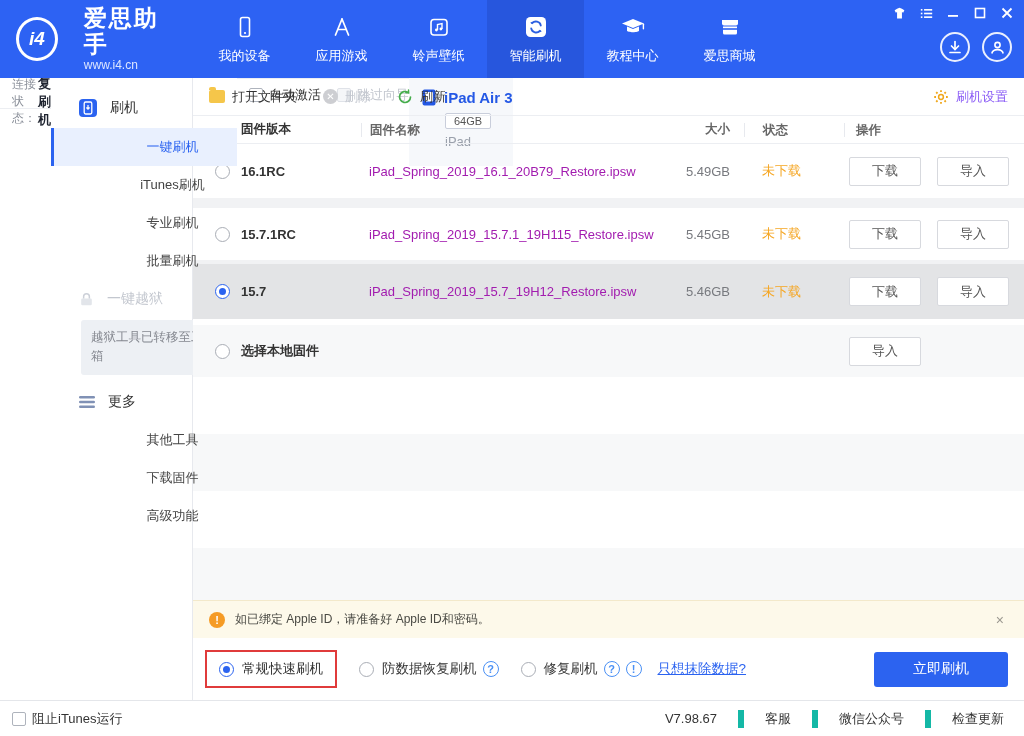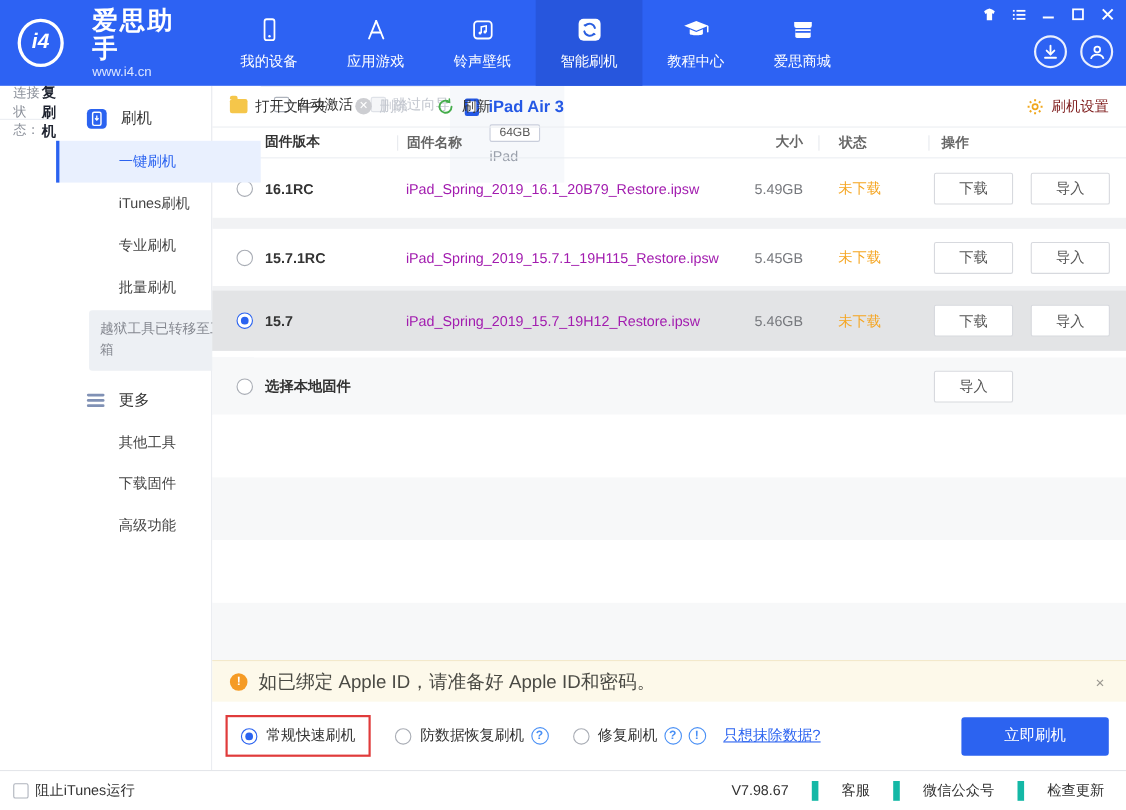--- a/index.html
+++ b/index.html
@@ -29,21 +29,21 @@
 
   
   .body { flex:1; display:flex; min-height:0; }
   .sidebar { width:193px; flex:none; border-right:1px solid #e7e9ee; display:flex; flex-direction:row; background:#fff; }
   .conn-status { height:31px; display:flex; align-items:center; padding-left:12px; border-bottom:1px solid #eceef2; font-size:12px; }
   .conn-label { color:#8a8f99; }
   .conn-value { color:#1f2430; font-weight:bold; font-size:13px; margin-left:2px; }
   .menu { flex:1; padding-top:10px; }
   .menu-group { display:flex; align-items:center; gap:12px; padding:10px 0 10px 27px; font-size:14px; color:#333; }
   .menu-group.disabled { color:#c3c7cf; }
-  .menu-item { padding:10px 0 10px 57px; font-size:13px; color:#444; cursor:pointer; position:relative; }
+  .menu-item { padding:10px 0 10px 57px; font-size:13px; color:#444; cursor:pointer; position:relative;text-align:center; }
   .menu-item.active { background:#e9f0fe; color:#2b63f0; }
   .menu-item.active::before { content:""; position:absolute; left:0; top:0; bottom:0; width:3px; background:#2b63f0; }
   .note { margin:2px 6px 8px 30px; background:#edf0f4; border-radius:3px; padding:8px 10px; font-size:12.5px;
     color:#84878f; line-height:1.55; width:150px; }
   .side-checks { border-top:1px solid #eceef2; height:32px; display:flex; align-items:center; gap:16px; padding-left:12px; flex:none; }
   .chk { display:flex; align-items:center; gap:6px; font-size:13px; color:#333; cursor:pointer; }
   .chk-box { width:14px; height:14px; border:1px solid #aeb3bc; border-radius:2px; background:#fff; }
   .chk.disabled { color:#c3c7cf; }
   .chk.disabled .chk-box { border-color:#dfe2e8; background:#f5f6f8; }
   .device-panel { flex:none; height:88px; background:#f6f8fb; padding:10px 0 0 12px; }
@@ -56,21 +56,21 @@
   
   .main { flex:1; display:flex; flex-direction:column; min-width:0; }
   .toolbar { height:38px; flex:none; display:flex; align-items:center; gap:26px; padding:0 16px; border-bottom:1px solid #eceef2; }
   .tool { display:flex; align-items:center; gap:7px; font-size:13px; color:#333; cursor:pointer; }
   .tool.disabled { color:#c3c7cf; cursor:default; }
   .folder-ic { width:16px; height:13px; background:#f5c64a; border-radius:2px; position:relative; }
   .folder-ic::before { content:""; position:absolute; top:-3px; left:0; width:7px; height:3px; background:#f5c64a; border-radius:2px 2px 0 0; }
   .del-ic { width:15px; height:15px; background:#cdced2; border-radius:50%; color:#fff; font-size:10px;
     display:flex; align-items:center; justify-content:center; }
   .tool-spacer { flex:1; }
-  .settings { display:flex; align-items:center; gap:7px; font-size:13px; color:#7f1d1d; cursor:pointer; }
+  .settings { display:flex; align-items:center; gap:7px; font-size:13px; color:#8b5cf6; cursor:pointer; }
 
   .thead { height:28px; flex:none; display:flex; align-items:center; font-size:12.5px; color:#666;
     border-bottom:1px solid #eceef2; }
   .rows { flex:none; }
   .frow { height:54px; display:flex; align-items:center; font-size:13px; }
   .gap { background:#f1f2f4; }
   .stripe-w { background:#fff; }
   .stripe-g { background:#f7f8f9; }
   .c-sp { width:26px; flex:none; }
   .c-pad { width:22px; flex:none; }
@@ -90,21 +90,21 @@
   .radio.sel { border-color:#2b63f0; position:relative; }
   .radio.sel::after { content:""; position:absolute; left:3px; top:3px; width:7px; height:7px; border-radius:50%; background:#2b63f0; }
   .btn { width:72px; height:29px; background:#fff; border:1px solid #d7d9de; border-radius:2px;
     font-size:13px; color:#555; display:flex; align-items:center; justify-content:center; cursor:pointer; }
   .row-sel { background:#e3e4e6; }
   .row-local { background:#f7f8f9; }
 
   .warnbar { height:38px; flex:none; background:#fdf9ea; border-top:1px solid #f3e9cb; display:flex; align-items:center; padding:0 16px; }
   .warn-ic { width:16px; height:16px; background:#f59b25; border-radius:50%; color:#fff; font-weight:bold;
     font-size:11px; display:flex; align-items:center; justify-content:center; flex:none; }
-  .warn-text { margin-left:10px; font-size:17px; color:#4a4a44; flex:1; }
+  .warn-text { margin-left:10px; font-size:12px; color:#4a4a44; flex:1; }
   .warn-close { color:#9b9890; font-size:14px; cursor:pointer; padding:0 4px; }
 
   .options { height:62px; flex:none; display:flex; align-items:center; padding:0 16px 0 12px; background:#fff; }
   .opt { display:flex; align-items:center; font-size:13.5px; color:#333; margin-right:22px; cursor:pointer; }
   .opt .radio { margin-right:8px; }
   .opt-box { border:2px solid #e03b3b; padding:8px 12px; display:flex; align-items:center; margin-right:22px; }
   .opt-box .opt { margin-right:0; }
   .help-ic { width:16px; height:16px; border:1px solid #4a90f5; color:#4a90f5; border-radius:50%;
     font-size:11px; font-weight:bold; display:flex; align-items:center; justify-content:center; margin-left:6px; flex:none; }
   .erase-link { color:#2b63f0; font-size:13.5px; text-decoration:underline; cursor:pointer; margin-left:6px; }
@@ -264,20 +264,29 @@
                 <rect x="6.2" y="4" width="7.6" height="12" rx="1.4" fill="none" stroke="#fff" stroke-width="1.3"></rect>
                 <path d="M10 7 v4 M8.4 9.5 L10 11.2 11.6 9.5" stroke="#fff" stroke-width="1.2" fill="none"></path>
               </svg>
           </span>
           <span>刷机</span>
         </div>
         <div class="menu-item active">一键刷机</div>
         <div class="menu-item">iTunes刷机</div>
         <div class="menu-item">专业刷机</div>
         <div class="menu-item">批量刷机</div>
+        <div class="menu-group disabled">
+          <span>
+            <svg width="17" height="17" viewBox="0 0 16 16" fill="none" stroke="#ccd0d8" stroke-width="1.4">
+                <rect x="3" y="7" width="10" height="6.5" rx="1.2" fill="#e2e5ea" stroke="none"></rect>
+                <path d="M5.3 7 V5.2 a2.7 2.7 0 0 1 5.4 0 V7"></path>
+              </svg>
+          </span>
+          <span>一键越狱</span>
+        </div>
         <div class="note">越狱工具已转移至工具箱</div>
         <div class="menu-group">
           <span>
             <svg width="18" height="14" viewBox="0 0 18 14" fill="#8091b5">
                 <rect x="1" y="1" width="16" height="2.4" rx="1.2"></rect>
                 <rect x="1" y="5.8" width="16" height="2.4" rx="1.2"></rect>
                 <rect x="1" y="10.6" width="16" height="2.4" rx="1.2"></rect>
               </svg>
           </span>
           <span>更多</span>

